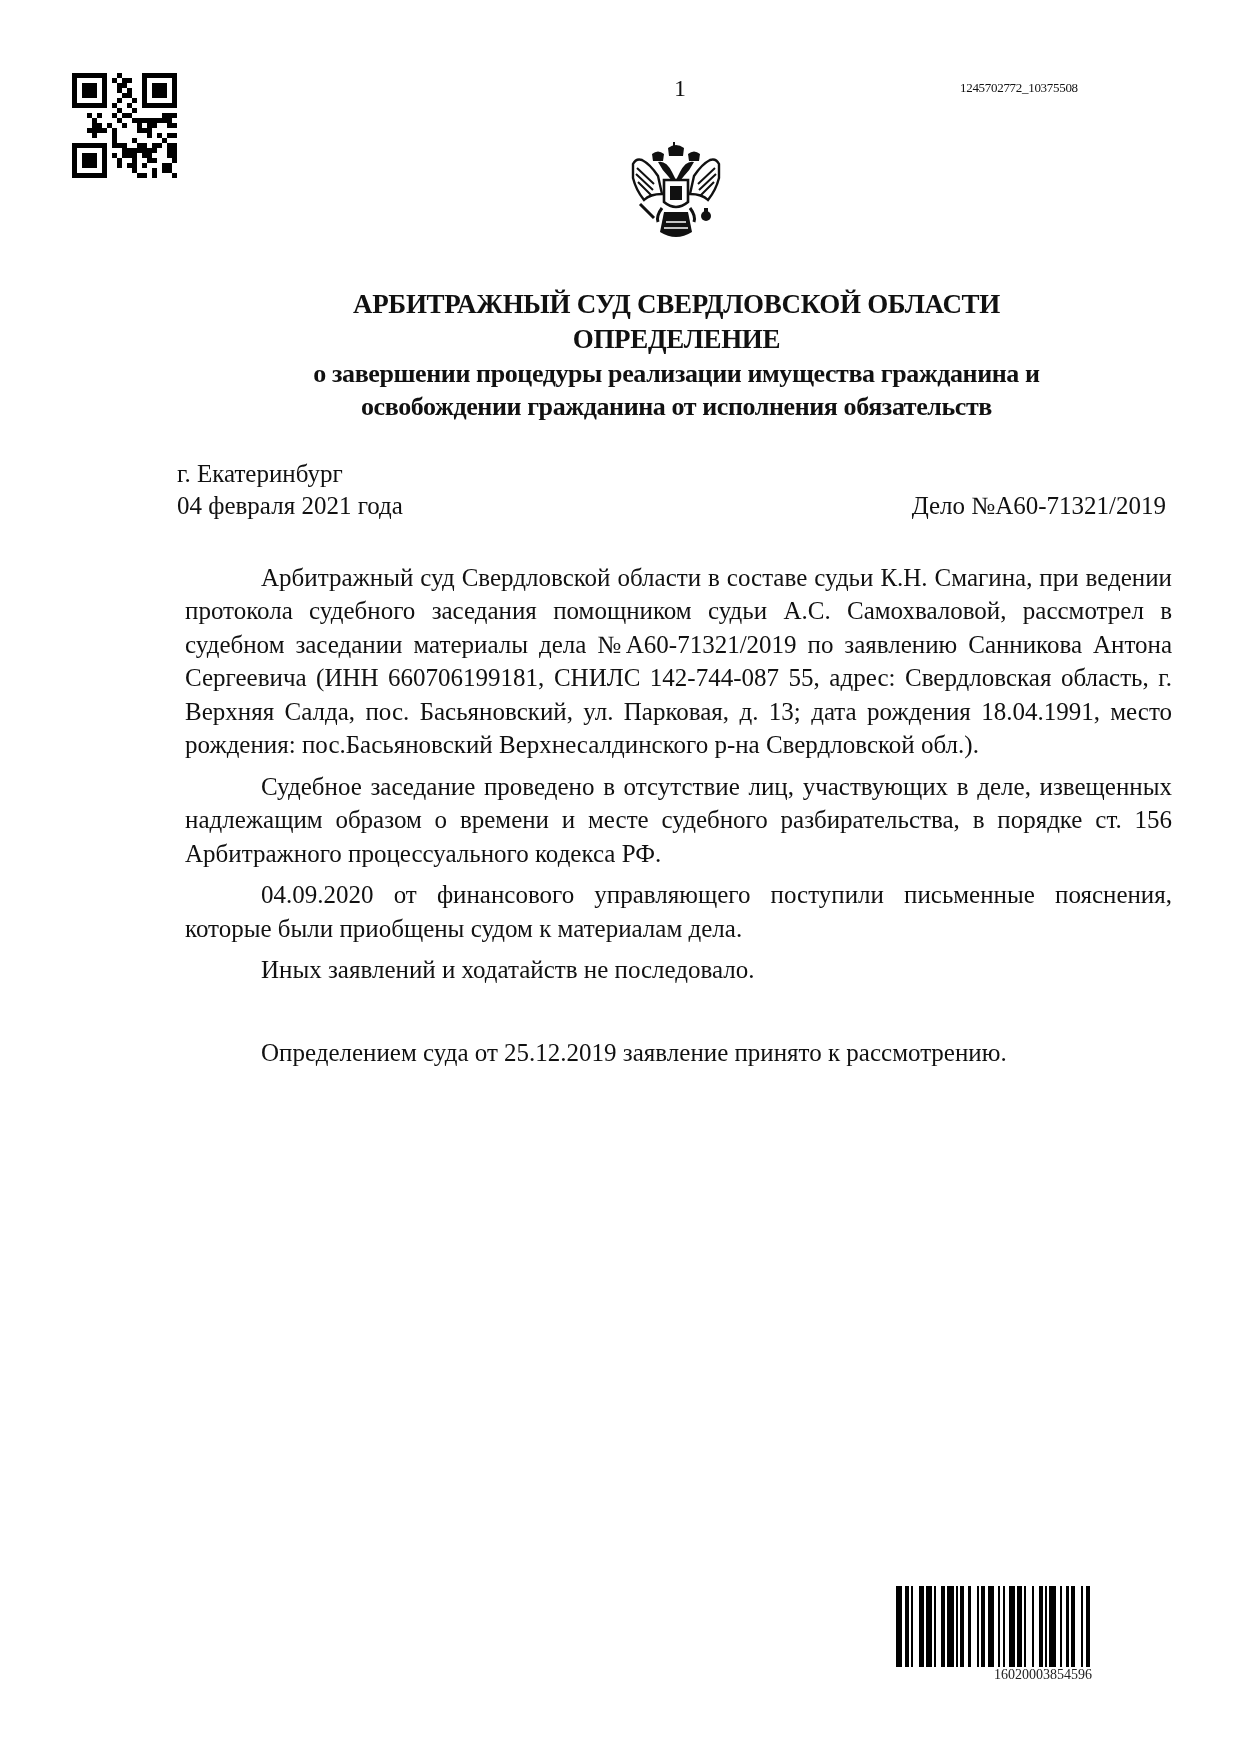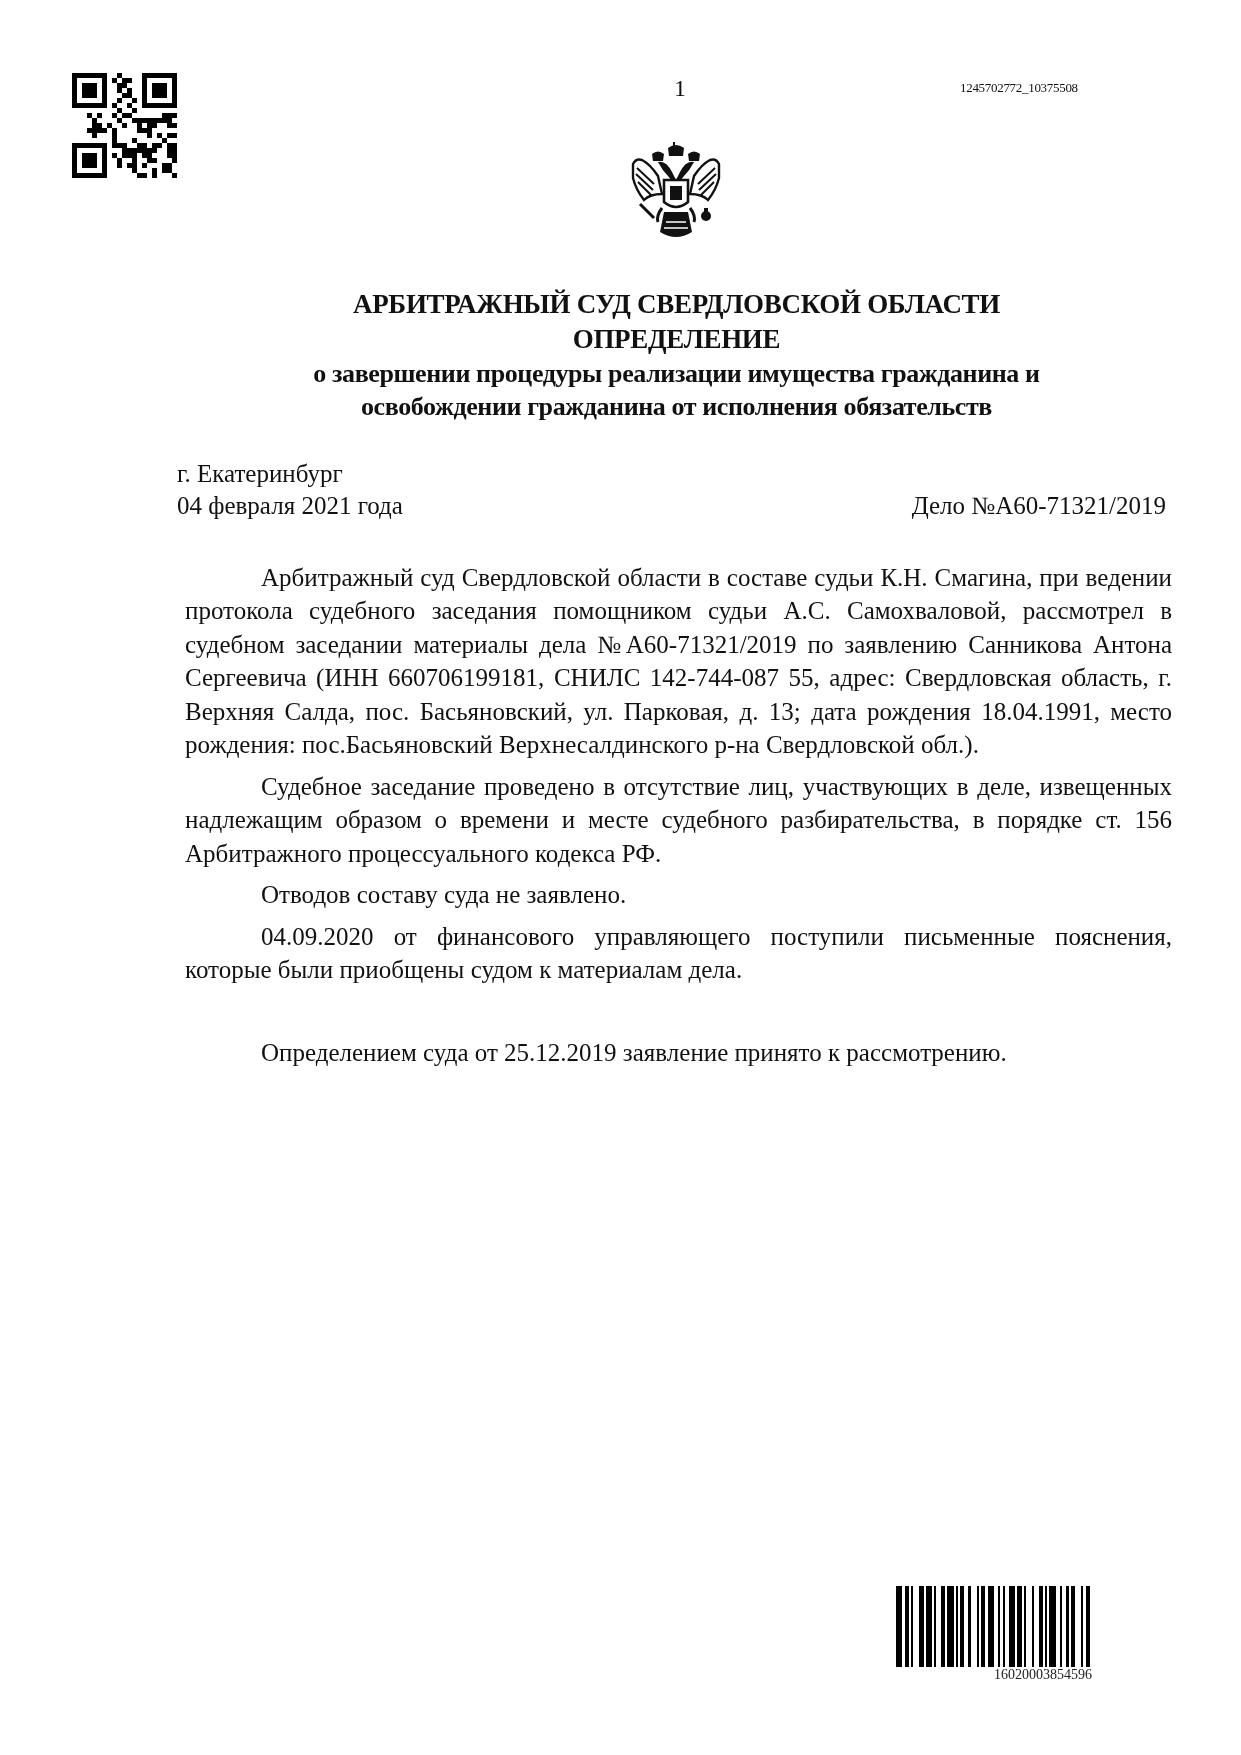--- a/index.html
+++ b/index.html
@@ -182,22 +182,22 @@
 <div id="subtitle-1" class="abs subtitle">о завершении процедуры реализации имущества гражданина и</div>
 <div id="subtitle-2" class="abs subtitle">освобождении гражданина от исполнения обязательств</div>
 
 <div id="city" class="abs meta">г. Екатеринбург</div>
 <div id="date" class="abs meta">04 февраля 2021 года</div>
 <div id="case-no" class="abs meta">Дело №А60-71321/2019</div>
 
 <div id="body" class="abs">
   <p>Арбитражный суд Свердловской области в составе судьи К.Н. Смагина, при ведении протокола судебного заседания помощником судьи А.С. Самохваловой, рассмотрел в судебном заседании материалы дела №А60-71321/2019 по  заявлению  Санникова Антона Сергеевича (ИНН 660706199181, СНИЛС 142-744-087 55,  адрес: Свердловская область, г. Верхняя Салда, пос. Басьяновский,  ул. Парковая, д. 13; дата рождения 18.04.1991, место рождения: пос.Басьяновский Верхнесалдинского р-на Свердловской обл.).</p>
   <p>Судебное заседание проведено в отсутствие лиц, участвующих в деле, извещенных надлежащим образом о времени и месте судебного разбирательства, в порядке ст. 156 Арбитражного процессуального кодекса РФ.</p>
-  <p>Отводов составу суда не заявлено.</p>
   <p>04.09.2020 от финансового управляющего поступили письменные пояснения, которые были приобщены судом к материалам дела.</p>
+  <p>Иных заявлений и ходатайств не последовало.</p>
   <div class="gap"></div>
   <p>Определением суда от 25.12.2019 заявление принято к рассмотрению.</p>
 </div>
 
 <svg id="barcode" class="abs" viewBox="0 0 196 81" preserveAspectRatio="none" shape-rendering="crispEdges">
     <rect x="0" y="0" width="6.391304347826088" height="81" fill="#000"></rect>
     <rect x="8.521739130434783" y="0" width="4.260869565217392" height="81" fill="#000"></rect>
     <rect x="14.913043478260871" y="0" width="2.130434782608696" height="81" fill="#000"></rect>
     <rect x="23.434782608695652" y="0" width="4.260869565217392" height="81" fill="#000"></rect>
     <rect x="29.826086956521742" y="0" width="6.391304347826088" height="81" fill="#000"></rect>

